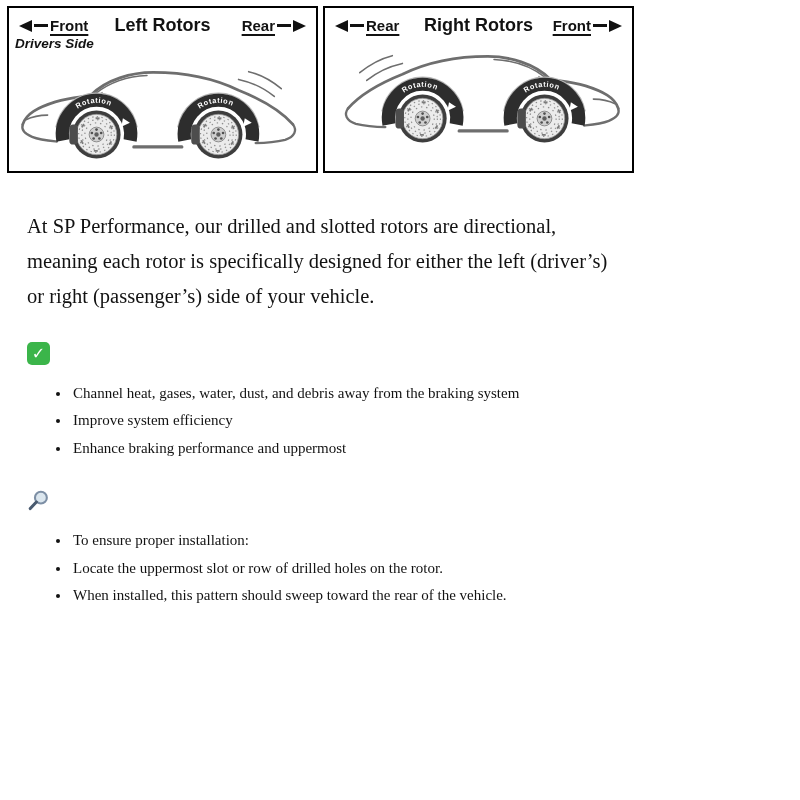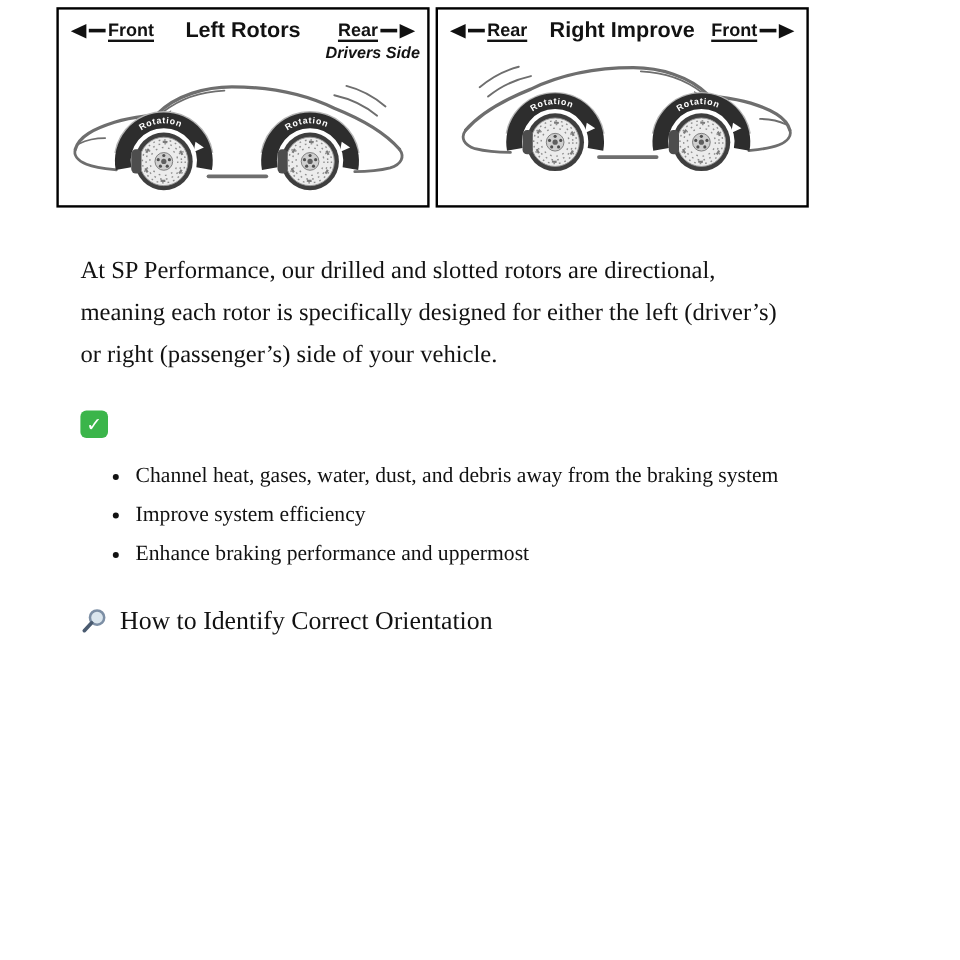--- a/index.html
+++ b/index.html
@@ -1,26 +1,26 @@
 <!DOCTYPE html>
 <html><head>
 <meta charset="utf-8">
 <style>
   * { box-sizing: border-box; }
   html, body { margin: 0; padding: 0; background: #fff; }
   .page { width: 641px; min-height: 800px; background: #fff; color: #121212;
-          font-family: "Liberation Serif", serif; margin-left: 40px; }
+          font-family: "Liberation Serif", serif; }
 
   
   .diagram { display: flex; gap: 5px; padding: 6px 7px 0; }
   .panel { flex: 1; border: 2.5px solid #000; position: relative;
            padding: 5px 6px 2px; background: #fff; }
   .panel-title { text-align: center; font-family: "Liberation Sans", sans-serif;
                  font-weight: 700; font-size: 18px; line-height: 1.05; margin-top: 3px; }
-  .panel-sub { text-align: right; font-family: "Liberation Sans", sans-serif;
+  .panel-sub { text-align: left; font-family: "Liberation Sans", sans-serif;
                font-weight: 700; font-style: italic; font-size: 13.5px; margin-top: 1px; }
   .dir { position: absolute; top: 9px; display: inline-flex; align-items: center; gap: 2px;
          font-family: "Liberation Sans", sans-serif; font-weight: 700; font-size: 15px; }
   .dir.left { left: 10px; } .dir.right { right: 10px; }
   .dir .lbl { text-decoration: underline; text-underline-offset: 3px; text-decoration-thickness: 2px; }
   .tri { width: 0; height: 0; border-top: 6px solid transparent; border-bottom: 6px solid transparent; }
   .tri.l { border-right: 13px solid #111; }
   .tri.r { border-left: 13px solid #111; }
   .tail { width: 14px; height: 3.5px; background: #111; }
   .car { margin-top: 2px; }
@@ -32,21 +32,21 @@
   .content p.lead { margin-bottom: 8px; }
   h2 { font-size: 21.5px; margin: 28px 0 16px; display: flex; align-items: center;
        gap: 10px; font-weight: 700; }
   h2.normal { font-weight: 400; }
   .check-icon { width: 23px; height: 23px; border-radius: 5px; background: #3bb54a; color: #fff;
                 display: inline-flex; align-items: center; justify-content: center;
                 font-size: 16px; font-weight: 700; font-family: "DejaVu Sans", sans-serif;
                 flex: 0 0 auto; }
   .mag-icon { width: 23px; height: 23px; flex: 0 0 auto; }
   ul { margin: 4px 0 20px; padding-left: 44px; list-style: disc; }
-  li { font-size: 18px; line-height: 1.7; margin: 2px 0; max-width: 655px; padding-left: 2px; }
+  li { font-size: 15px; line-height: 1.7; margin: 2px 0; max-width: 655px; padding-left: 2px; }
 </style>
 </head>
 <body>
 
 <div class="page">
 
   <div class="diagram">
 
     <section class="panel">
       <span class="dir left">
@@ -120,21 +120,21 @@
       <span class="dir left">
         <span class="tri l"></span>
         <span class="tail"></span>
         <span class="lbl">Rear</span>
       </span>
       <span class="dir right">
         <span class="lbl">Front</span>
         <span class="tail"></span>
         <span class="tri r"></span>
       </span>
-      <div class="panel-title">Right Improve</div>
+      <div class="panel-title">Right Rotors</div>
       <div class="car">
           <svg viewBox="0 0 380 150" xmlns="http://www.w3.org/2000/svg">
             <g transform="translate(380,0) scale(-1,1)">
   <g fill="none" stroke="#6e6e6e" stroke-linecap="round">
     <path stroke-width="3.5" d="M10,92 C14,78 30,70 52,63 C75,56 90,57 98,54 C118,34 150,25 178,25 C215,25 255,32 288,48 C318,60 344,76 358,92"></path>
     <path stroke-width="3" d="M10,92 C8,98 12,104 22,108 C32,112 44,113 54,114"></path>
     <path stroke-width="3" d="M358,92 C364,100 360,108 348,112 C336,115 322,116 310,116"></path>
     <path stroke-width="4" d="M153,121 L215,121"></path>
     <path stroke-width="2" d="M104,52 C122,38 146,30 170,29"></path>
     <path stroke-width="2" d="M14,86 C22,82 32,80 42,80"></path>
@@ -200,18 +200,22 @@
       <li>Channel heat, gases, water, dust, and debris away from the braking system</li>
       <li>Improve system efficiency</li>
       <li>Enhance braking performance and uppermost</li>
     </ul>
 
     <h2 class="normal">
       <svg class="mag-icon" viewBox="0 0 24 24">
         <circle cx="14.5" cy="9" r="6.2" fill="#dbe6ee" stroke="#7d8fa5" stroke-width="2.2"></circle>
         <line x1="9.8" y1="13.6" x2="3.4" y2="20.4" stroke="#4a5b70" stroke-width="3.2" stroke-linecap="round"></line>
       </svg>
-      <span>How to Identify Correct Orientation</span>
     </h2>
 
+    <ul>
+      <li>To ensure proper installation:</li>
+      <li>Locate the uppermost slot or row of drilled holes on the rotor.</li>
+      <li>When installed, this pattern should sweep toward the rear of the vehicle.</li>
+    </ul>
 
   </div>
 </div>
 
 </body></html>

